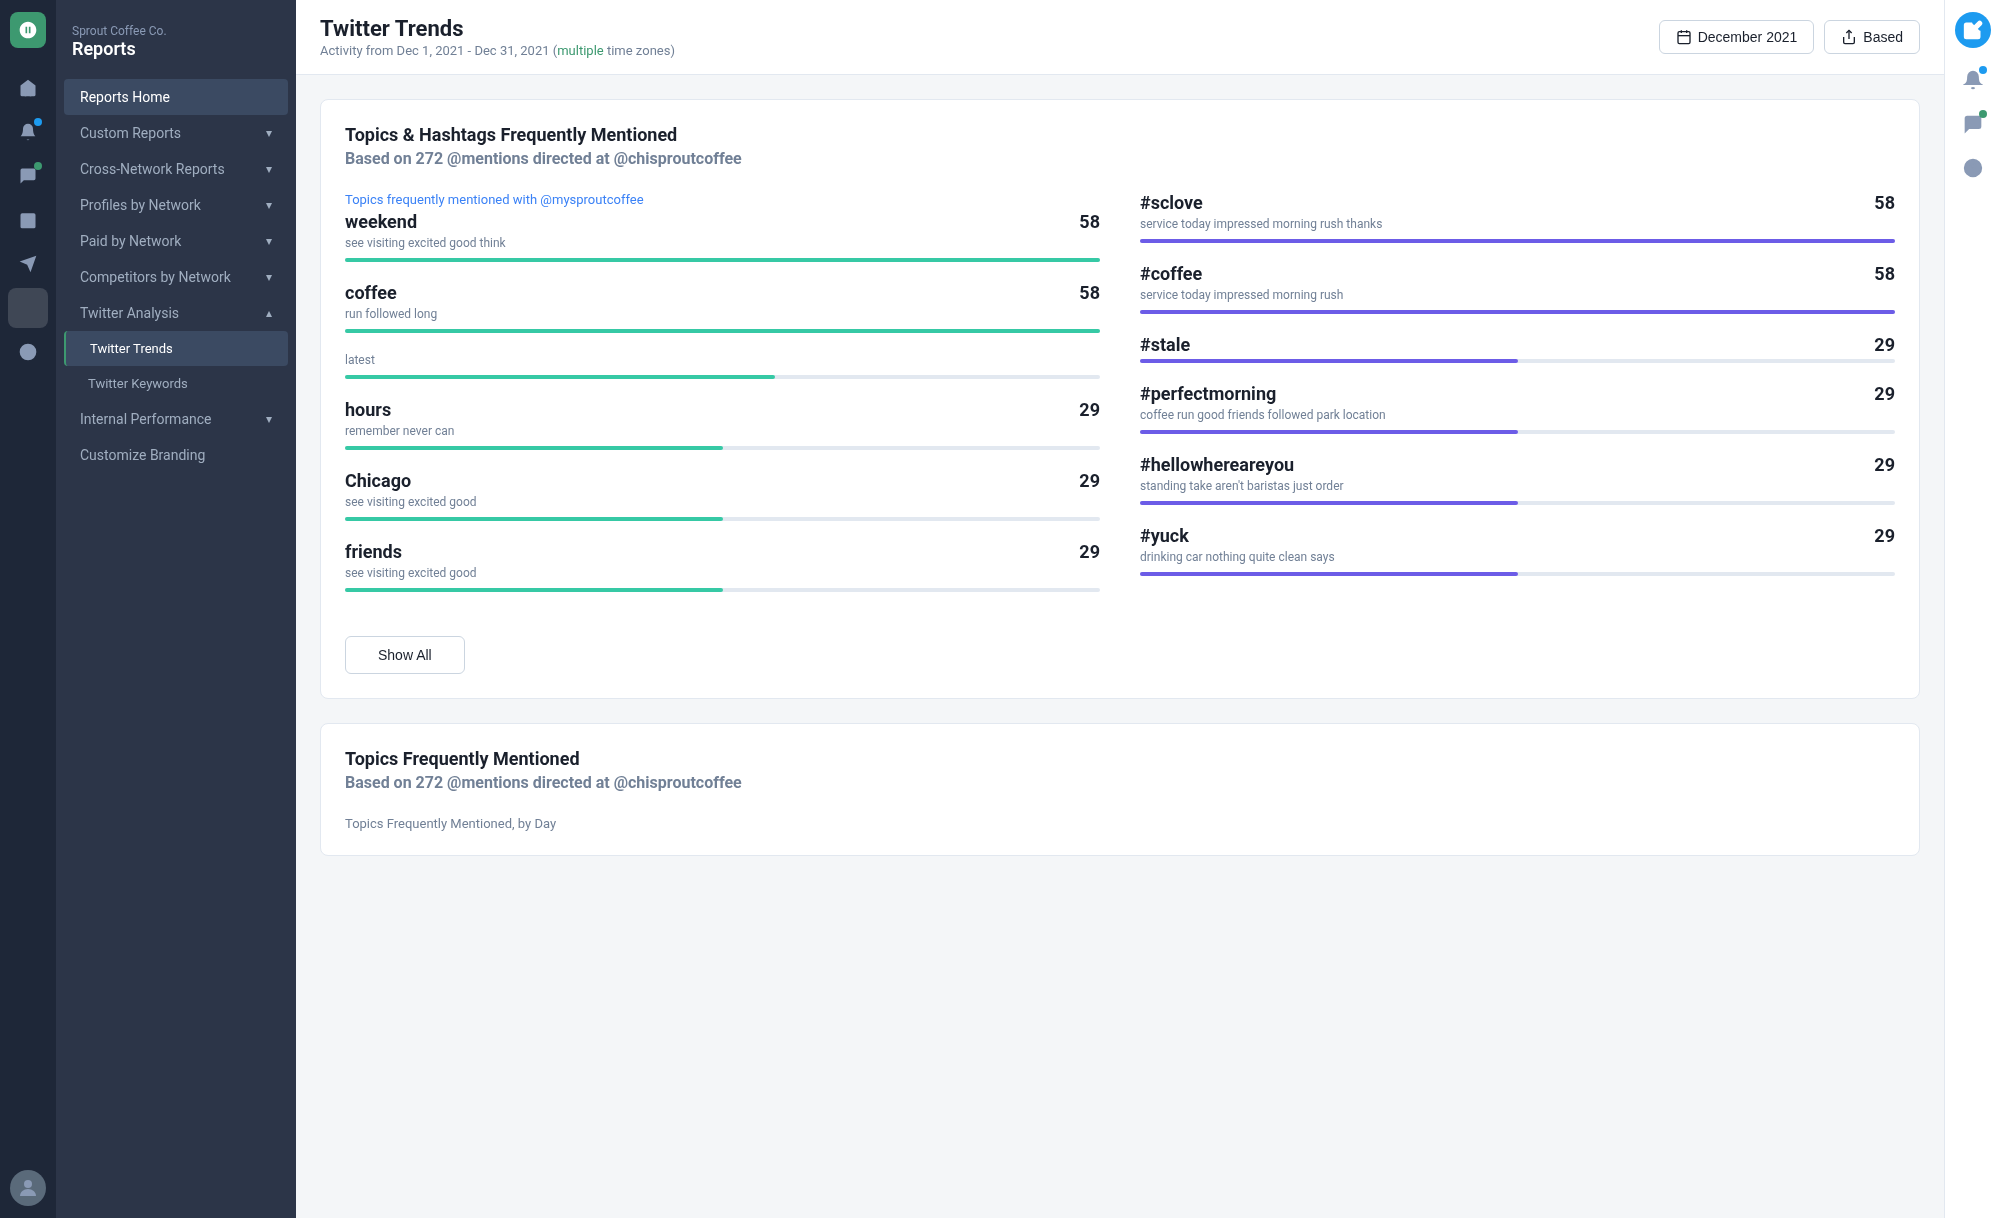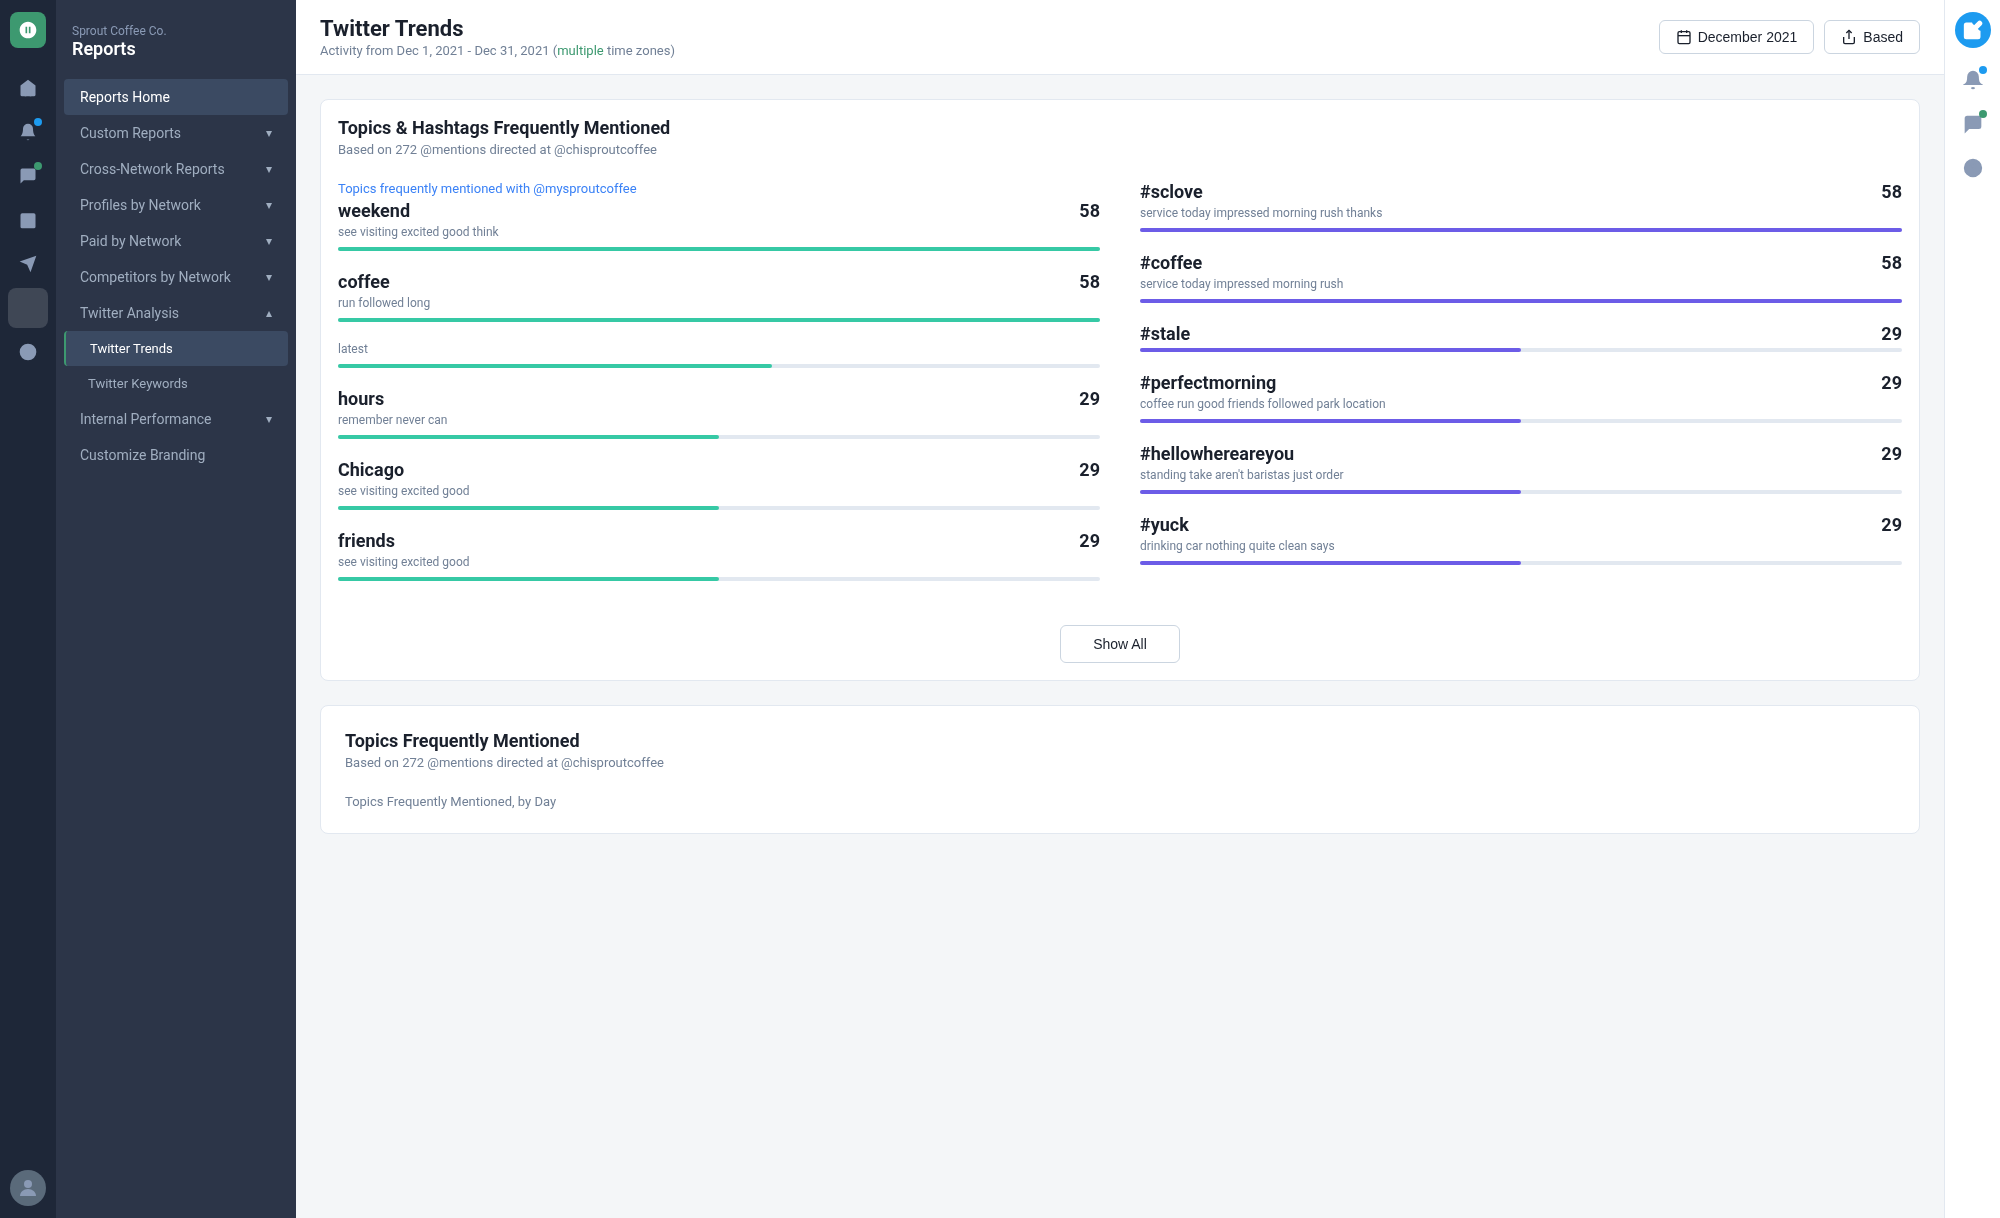--- a/index.html
+++ b/index.html
@@ -122,43 +122,43 @@
       overflow-y: auto;
       padding: 24px;
       background: #f4f6f8;
     }
 
     
     .card {
       background: white;
       border-radius: 8px;
       border: 1px solid #e2e8f0;
-      padding: 17px;
+      padding: 24px;
       margin-bottom: 24px;
     }
     .card-title { font-size: 18px; font-weight: 700; color: #1a202c; margin-bottom: 4px; }
-    .card-subtitle { font-size: 13px; color: #718096; margin-bottom: 24px; }
+    .card-subtitle { font-size: 16px; color: #718096; margin-bottom: 24px; font-weight: bold; }
 
     
     .two-col { display: grid; grid-template-columns: 1fr 1fr; gap: 40px; }
     .col-header { font-size: 13px; color: #3b82f6; margin-bottom: 4px; }
 
     
     .topic-row { margin-bottom: 20px; }
     .topic-row-header { display: flex; align-items: baseline; justify-content: space-between; margin-bottom: 4px; }
     .topic-name { font-size: 18px; font-weight: 700; color: #1a202c; }
     .topic-count { font-size: 18px; font-weight: 700; color: #1a202c; }
     .topic-tags { font-size: 12px; color: #718096; margin-bottom: 8px; display: flex; gap: 8px; flex-wrap: wrap; }
     .topic-bar-track { height: 4px; background: #e2e8f0; border-radius: 2px; }
     .topic-bar-fill { height: 4px; border-radius: 2px; }
     .bar-teal { background: #36c9a5; }
     .bar-purple { background: #6c5ce7; }
 
     
-    .show-all-wrap { display: flex; justify-content: center; margin-top: 24px; }
+    .show-all-wrap { display: flex; justify-content: flex-start; margin-top: 24px; }
     .btn-show-all {
       padding: 10px 32px;
       border: 1px solid #cbd5e0;
       border-radius: 6px;
       background: white;
       color: #1a202c;
       font-size: 14px;
       cursor: pointer;
     }
 

